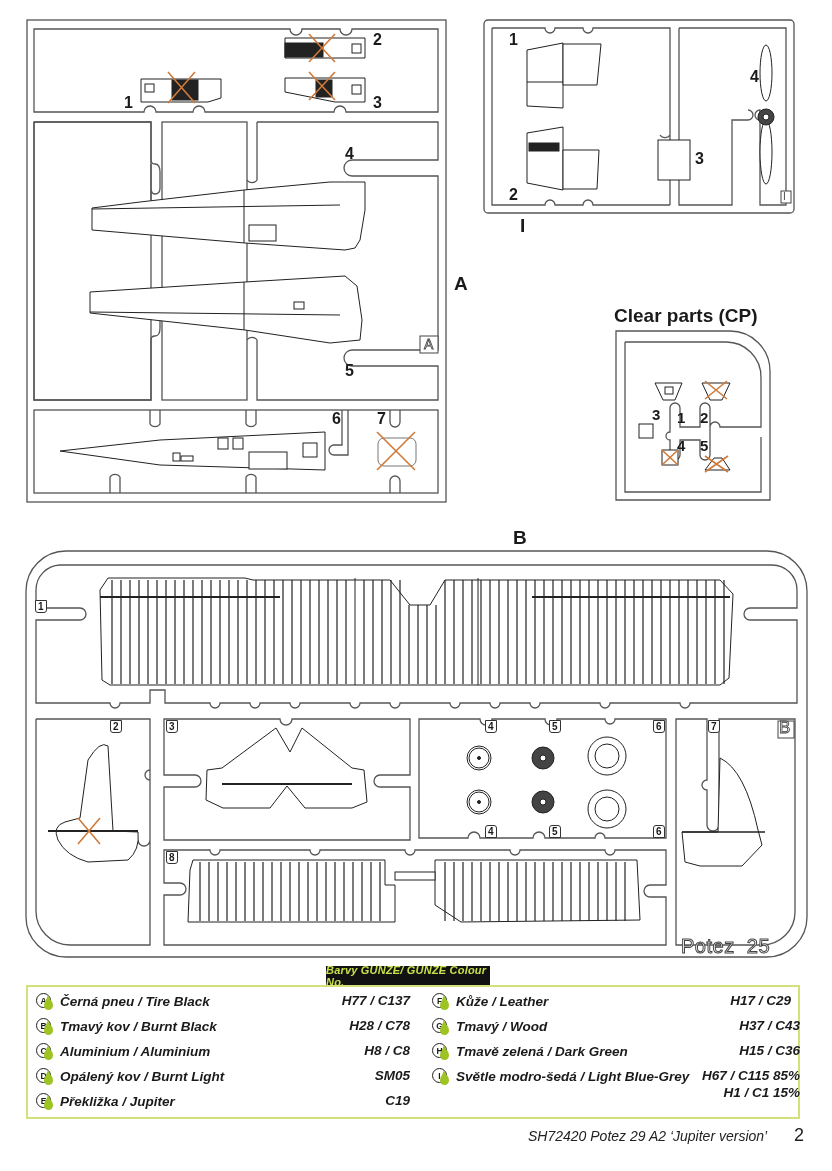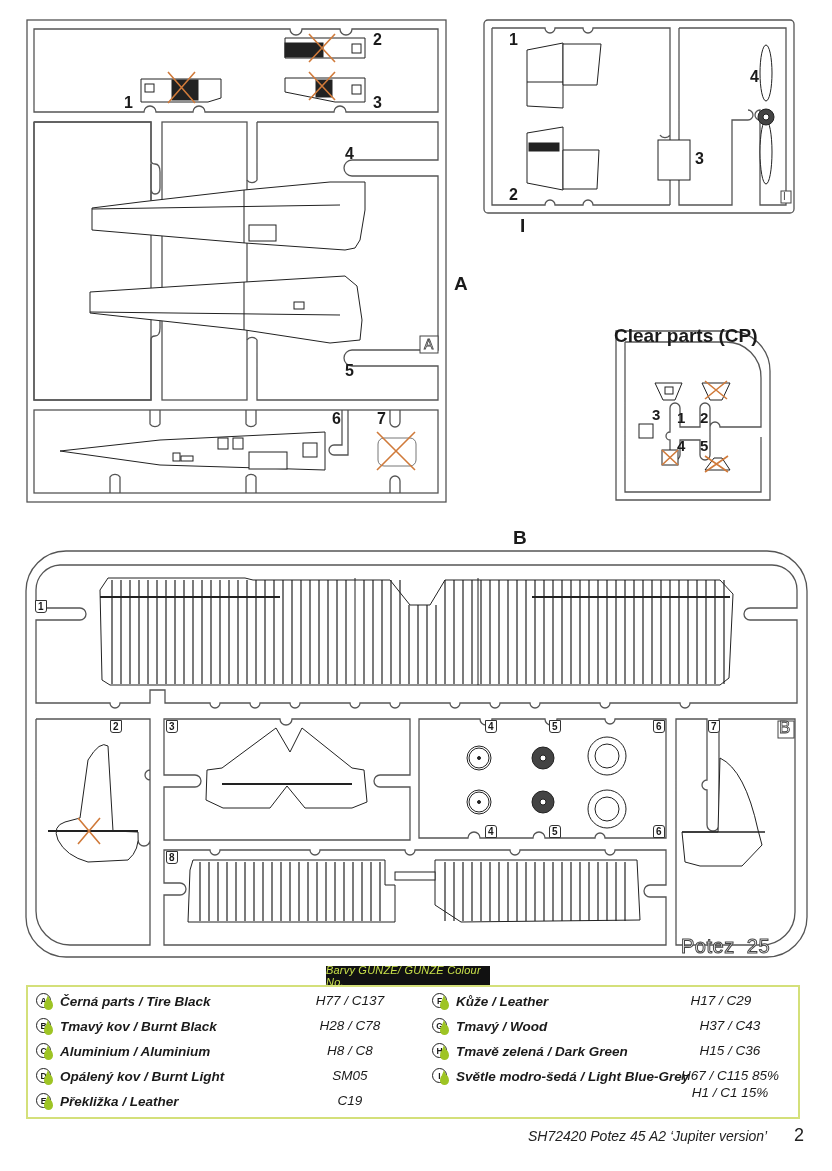--- a/index.html
+++ b/index.html
@@ -4,28 +4,28 @@
 <style>
   html,body{margin:0;padding:0;background:#ffffff;}
   body{width:832px;height:1171px;position:relative;overflow:hidden;font-family:"Liberation Sans",sans-serif;color:#1a1a1a;}
   .abs{position:absolute;}
   svg{position:absolute;left:0;top:0;}
   .lbl{position:absolute;font-family:"Liberation Sans",sans-serif;font-weight:bold;color:#1a1a1a;}
   .num{font-size:16px;}
   .big{font-size:19px;}
   .boxnum{position:absolute;font-size:10px;font-weight:bold;border:1px solid #333;border-radius:0 0 3px 3px;padding:0 2px;line-height:11px;background:#fff;}
   .cp-title{font-size:19px;}
-  .legend-header{position:absolute;left:326px;top:966px;width:164px;height:19px;background:#111;color:#c8e04a;font-size:11px;font-weight:normal;font-style:italic;display:flex;align-items:center;justify-content:center;letter-spacing:0.2px;}
+  .legend-header{position:absolute;left:326px;top:966px;width:164px;height:19px;background:#111;color:#c8e04a;font-size:11px;font-weight:bold;font-style:italic;display:flex;align-items:center;justify-content:center;letter-spacing:0.2px;}
   .legend-box{position:absolute;left:26px;top:985px;width:774px;height:134px;border:2px solid #d4e07a;box-sizing:border-box;}
   .row{position:absolute;height:22px;display:flex;align-items:center;font-style:italic;font-weight:bold;font-size:13.5px;}
   .badge{position:relative;width:18px;height:22px;margin-right:6px;}
   .badge .circ{position:absolute;left:0;top:3px;width:13px;height:13px;border:1px solid #222;border-radius:50%;font-size:8.5px;font-style:normal;font-weight:bold;display:flex;align-items:center;justify-content:center;background:#fff;}
   .badge .drop{position:absolute;left:8px;top:9px;width:9px;height:11px;background:#9ec424;border-radius:50% 50% 50% 50% / 60% 60% 40% 40%;}
   .badge .drop:before{content:"";position:absolute;left:2px;top:-4px;border-left:2.5px solid transparent;border-right:2.5px solid transparent;border-bottom:5px solid #9ec424;}
-  .code{position:absolute;font-style:italic;font-weight:normal;font-size:13.5px;text-align:center;}
+  .code{position:absolute;font-style:italic;font-weight:bold;font-size:13.5px;text-align:right;}
   .footer{position:absolute;left:528px;top:1128px;font-size:14px;font-style:italic;color:#222;}
   .footer-page{position:absolute;left:794px;top:1125px;font-size:18px;color:#222;}
   .potez{position:absolute;left:681px;top:913px;font-size:20px;color:#fff;-webkit-text-stroke:1px #444;letter-spacing:0.5px;}
 </style>
 </head>
 <body>
 
 <svg width="832" height="1171" viewBox="0 0 832 1171">
   <g fill="none" stroke="#555" stroke-width="1.3">
 
@@ -307,21 +307,21 @@
 <span class="lbl big" style="left:454px;top:273px;">A</span>
 <span class="abs" style="left:424px;top:336px;font-size:14px;color:#fff;-webkit-text-stroke:0.8px #444;">A</span>
 
 <span class="lbl num" style="left:509px;top:31px;">1</span>
 <span class="lbl num" style="left:509px;top:186px;">2</span>
 <span class="lbl num" style="left:695px;top:150px;">3</span>
 <span class="lbl num" style="left:750px;top:68px;">4</span>
 <span class="lbl big" style="left:520px;top:215px;">I</span>
 <span class="abs" style="left:783px;top:191px;font-size:10px;color:#444;">I</span>
 
-<span class="lbl cp-title" style="left:614px;top:305px;margin-top:20px;">Clear parts (CP)</span>
+<span class="lbl cp-title" style="left:614px;top:305px;">Clear parts (CP)</span>
 <span class="lbl" style="left:677px;top:409px;font-size:15px;">1</span>
 <span class="lbl" style="left:700px;top:409px;font-size:15px;">2</span>
 <span class="lbl" style="left:652px;top:406px;font-size:15px;">3</span>
 <span class="lbl" style="left:677px;top:437px;font-size:15px;">4</span>
 <span class="lbl" style="left:700px;top:437px;font-size:15px;">5</span>
 
 <span class="lbl big" style="left:513px;top:527px;">B</span>
 <span class="boxnum" style="left:35px;top:600px;">1</span>
 <span class="boxnum" style="left:110px;top:720px;">2</span>
 <span class="boxnum" style="left:166px;top:720px;">3</span>
@@ -338,21 +338,21 @@
 
 <div class="legend-header">Barvy GUNZE/ GUNZE Colour No.</div>
 <div class="legend-box"></div>
 
 <div id="legend-rows">
     <div class="row" style="left: 36px; top: 990px;">
       <span class="badge">
         <span class="circ">A</span>
         <span class="drop"></span>
       </span>
-      <span>Černá parts / Tire Black</span>
+      <span>Černá pneu / Tire Black</span>
     </div>
     <span class="code" style="left: 290px; top: 993px; width: 120px;">H77 / C137</span>
     <div class="row" style="left: 36px; top: 1015px;">
       <span class="badge">
         <span class="circ">B</span>
         <span class="drop"></span>
       </span>
       <span>Tmavý kov / Burnt Black</span>
     </div>
     <span class="code" style="left: 290px; top: 1018px; width: 120px;">H28 / C78</span>
@@ -370,21 +370,21 @@
         <span class="drop"></span>
       </span>
       <span>Opálený kov / Burnt Light</span>
     </div>
     <span class="code" style="left: 290px; top: 1068px; width: 120px;">SM05</span>
     <div class="row" style="left: 36px; top: 1090px;">
       <span class="badge">
         <span class="circ">E</span>
         <span class="drop"></span>
       </span>
-      <span>Překližka / Leather</span>
+      <span>Překližka / Jupiter</span>
     </div>
     <span class="code" style="left: 290px; top: 1093px; width: 120px;">C19</span>
     <div class="row" style="left: 432px; top: 990px;">
       <span class="badge">
         <span class="circ">F</span>
         <span class="drop"></span>
       </span>
       <span>Kůže / Leather</span>
     </div>
     <span class="code" style="left: 651px; top: 993px; width: 140px;">H17 / C29</span>
@@ -408,14 +408,14 @@
       <span class="badge">
         <span class="circ">I</span>
         <span class="drop"></span>
       </span>
       <span>Světle modro-šedá / Light Blue-Grey</span>
     </div>
     <span class="code" style="left: 660px; top: 1068px; width: 140px;">H67 / C115 85%</span>
     <span class="code" style="left: 660px; top: 1085px; width: 140px;">H1 / C1 15%</span>
   </div>
 
-<span class="footer">SH72420 Potez 45 A2 ‘Jupiter version’</span>
+<span class="footer">SH72420 Potez 29 A2 ‘Jupiter version’</span>
 <span class="footer-page">2</span>
 
 </body></html>

